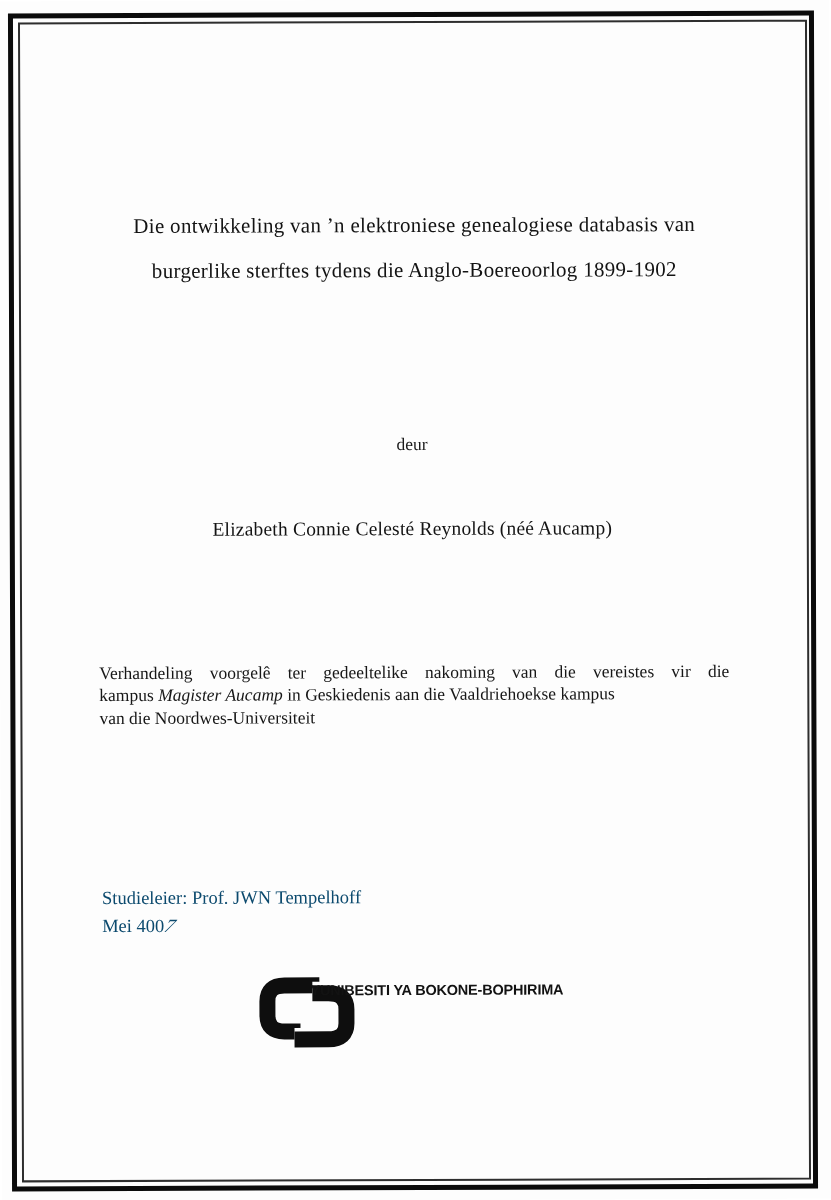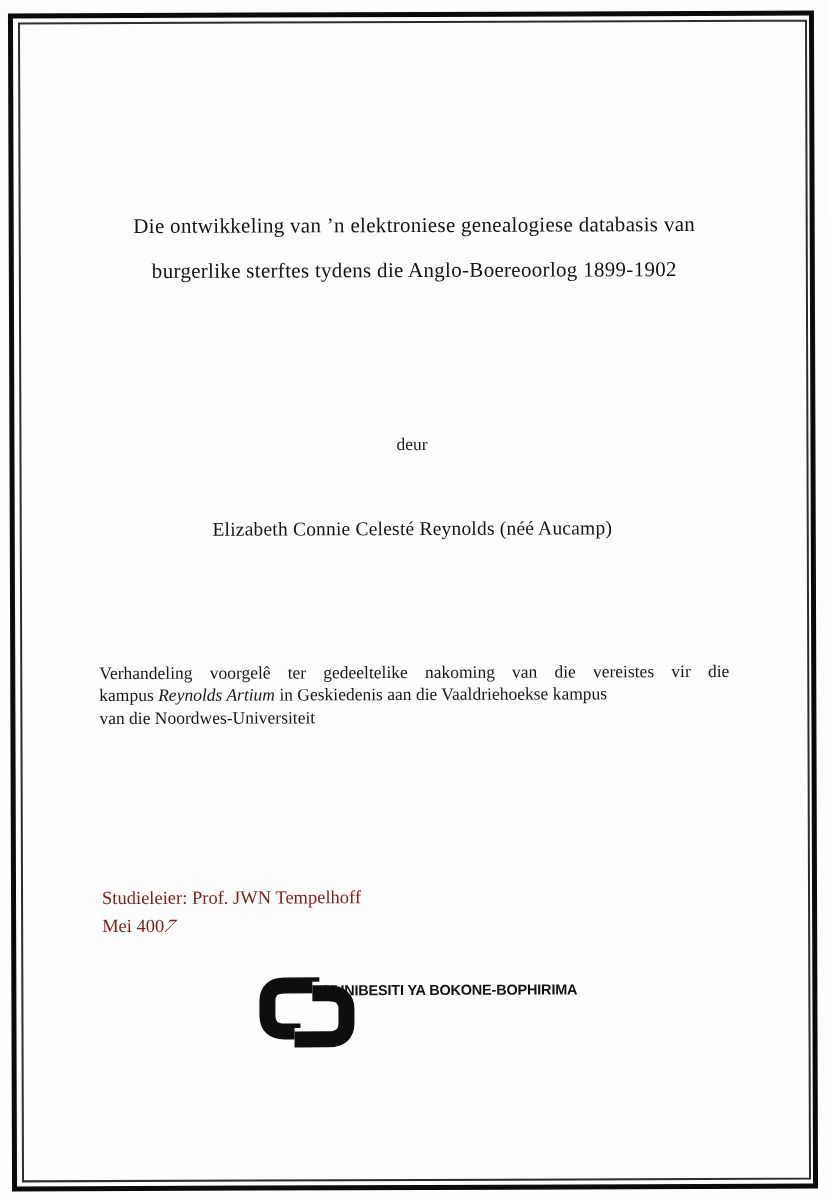--- a/index.html
+++ b/index.html
@@ -67,38 +67,38 @@
   .statement .just {
     text-align: justify;
     text-align-last: justify;
   }
   .statement .it { font-style: italic; }
   .supervisor-block {
     position: absolute;
     left: 101px; top: 884px;
     font-size: 18.5px;
     line-height: 27.5px;
-    color: #7f1d1d;
+    color: #0c4a6e;
   }
   .date-last {
     display: inline-block;
     transform: skewX(-28deg) translateX(1px);
   }
   .logo {
     position: absolute;
     left: 256px; top: 970px;
     width: 322px; height: 86px;
   }
   .logo-mark {
     position: absolute;
     left: 1px; top: 1px;
   }
   .logo-text {
     position: absolute;
-    right: 2px; top: 12px;
+    right: 16px; top: 12px;
     text-align: right;
     font-family: "Liberation Sans", "DejaVu Sans", sans-serif;
     font-weight: 700;
     font-size: 14.5px;
     line-height: 16px;
     letter-spacing: -0.2px;
     color: #121212;
     white-space: nowrap;
   }
 </style>
@@ -114,21 +114,21 @@
     <div>Die ontwikkeling van ’n elektroniese genealogiese databasis van</div>
     <div>burgerlike sterftes tydens die Anglo-Boereoorlog 1899-1902</div>
   </div>
 
   <div class="byline">deur</div>
 
   <div class="author">Elizabeth Connie Celesté Reynolds (néé Aucamp)</div>
 
   <div class="statement">
     <div class="just">Verhandeling voorgelê ter gedeeltelike nakoming van die vereistes vir die</div>
-    <div><span>kampus </span><span class="it">Reynolds Artium</span><span> in Geskiedenis aan die Vaaldriehoekse kampus</span></div>
+    <div><span>kampus </span><span class="it">Magister Aucamp</span><span> in Geskiedenis aan die Vaaldriehoekse kampus</span></div>
     <div>van die Noordwes-Universiteit</div>
   </div>
 
   <div class="supervisor-block">
     <div>Studieleier: Prof. JWN Tempelhoff</div>
     <div><span>Mei 400</span><span class="date-last">7</span></div>
   </div>
 
   <div class="logo">
     <svg class="logo-mark" width="97" height="83" viewBox="0 0 97 83" aria-hidden="true">

